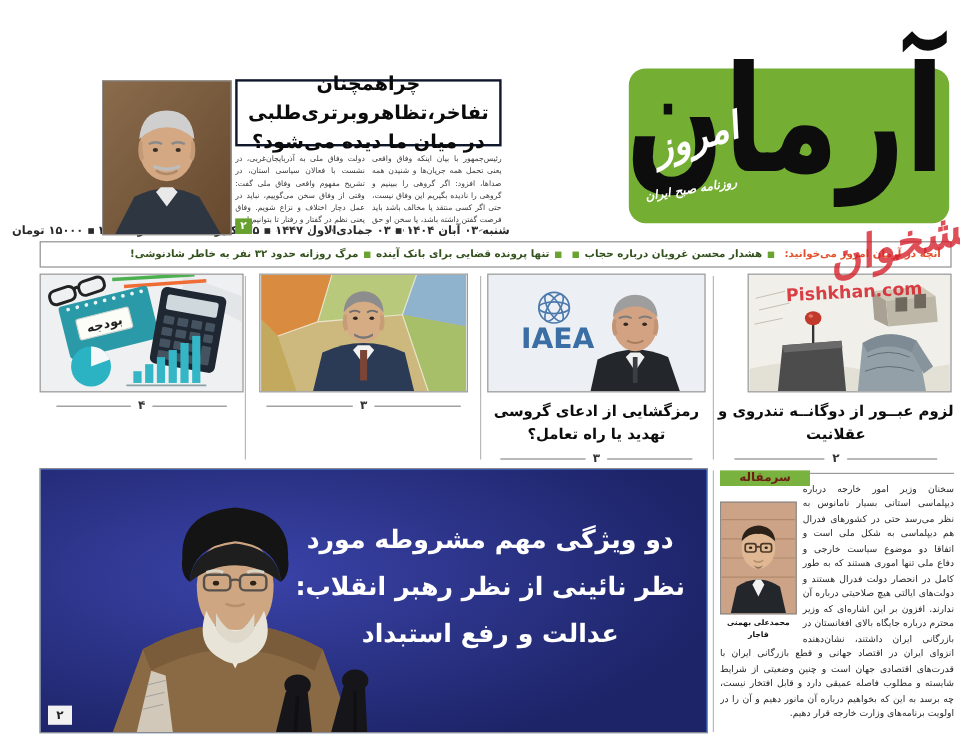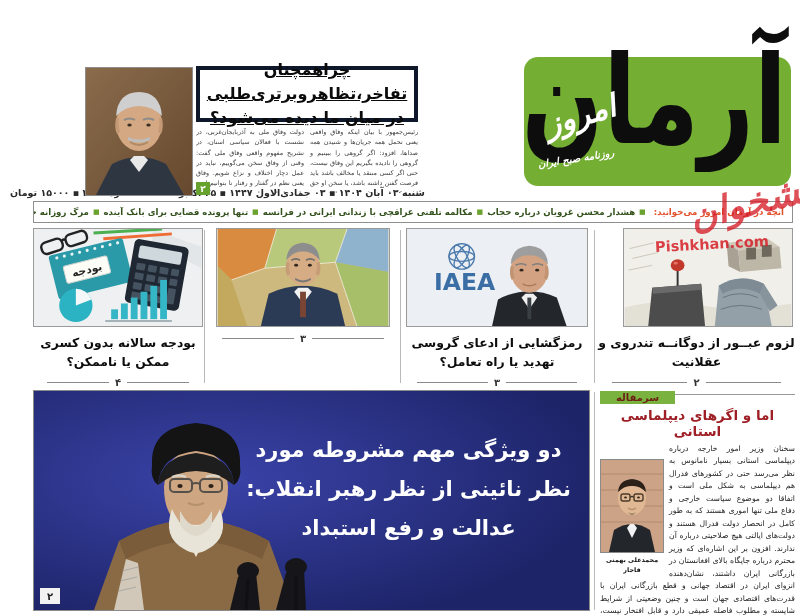--- a/index.html
+++ b/index.html
@@ -18,23 +18,23 @@
   .dateline{position:absolute;left:10px;top:187px;width:781px;text-align:left;
             font-size:9.5px;font-weight:bold;color:#2a2a2a;direction:rtl;}
   .dateline-inner{display:inline-block;direction:rtl;}
 
   
   .lead{position:absolute;left:85px;top:66px;width:333px;height:130px;}
   .lead-photo{position:absolute;left:0;top:1px;width:106px;height:127px;border:1px solid #8d8d8d;
               overflow:hidden;background:#7b5c3e;}
   .lead-photo svg{display:block;}
   .lead-text{position:absolute;right:0;top:0;width:222px;height:130px;}
-  .lead-headline{box-sizing:border-box;border:4px solid #0f172a;height:56px;display:flex;
+  .lead-headline{box-sizing:border-box;border:2px solid #0f172a;height:56px;display:flex;
                  align-items:center;justify-content:center;text-align:center;
-                 font-size:16px;font-weight:800;color:#0b0b0b;line-height:1.5;padding:0 5px;text-decoration:underline;}
+                 font-size:16px;font-weight:800;color:#0b0b0b;line-height:1.5;padding:0 5px;}
   .lead-body{display:flex;gap:6px;margin-top:5px;height:66px;overflow:hidden;}
   .lead-col{flex:1;font-size:6.4px;color:#3c3c3c;text-align:justify;line-height:1.6;}
   .lead-badge{position:absolute;left:0;bottom:1px;width:14px;height:13px;background:#67a22e;
               color:#fff;font-size:9px;font-weight:bold;display:flex;align-items:center;justify-content:center;}
 
   
   .ticker{position:absolute;left:33px;top:201px;width:760px;height:22px;border:1px solid #8f8f8f;
           background:#fff;box-sizing:border-box;display:flex;align-items:center;padding:0 8px;
           font-size:8.6px;font-weight:bold;color:#33511c;white-space:nowrap;overflow:hidden;}
   .ticker-prefix{color:#e2512b;margin-left:4px;}
@@ -127,21 +127,20 @@
       </div>
       <div class="lead-badge">۲</div>
     </div>
   </div>
 
   <div class="ticker">
     <span class="ticker-prefix">آنچه در آرمان امروز می‌خوانید:</span>
     <span class="tick-sep">■</span>
     <span>هشدار محسن غرویان درباره حجاب</span>
     <span class="tick-sep">■</span>
-    <span>مکالمه تلفنی عراقچی با زندانی ایرانی در فرانسه</span>
     <span class="tick-sep">■</span>
     <span>تنها پرونده قضایی برای بانک آینده</span>
     <span class="tick-sep">■</span>
     <span>مرگ روزانه حدود ۳۲ نفر به خاطر شادنوشی!</span>
 
   </div>
 
   <div class="wm-fa">پیشخوان</div>
   <div class="wm-en">Pishkhan.com</div>
 
@@ -315,21 +314,20 @@
           <rect x="78" y="82" width="7" height="10"></rect>
             <rect x="88" y="76" width="7" height="16"></rect>
           <rect x="98" y="70" width="7" height="22"></rect>
             <rect x="108" y="64" width="7" height="28"></rect>
           <rect x="118" y="58" width="7" height="34"></rect>
             <rect x="128" y="52" width="7" height="40"></rect>
         </g>
         <line x1="72" y1="94" x2="140" y2="94" stroke="#8ba0a6" stroke-width="1.5"></line>
       </svg>
     </div>
-    <div class="story-headline">بودجه سالانه بدون کسری ممکن یا ناممکن؟</div>
     <div class="story-rule">
       <span class="ln"></span>
         <span class="num">۴</span>
         <span class="ln"></span>
     </div>
   </div>
 
   <div class="feature">
     <svg width="555" height="219" viewBox="0 0 555 219">
       <defs>
@@ -379,21 +377,20 @@
     <div class="feature-headline">دو ویژگی مهم مشروطه مورد نظر نائینی از نظر رهبر انقلاب: عدالت و رفع استبداد</div>
     <div class="feature-badge">۲</div>
   </div>
   <div class="vdiv2"></div>
 
   <div class="editorial">
     <div class="ed-label-row">
       <div class="line"></div>
       <span class="ed-label">سرمقاله</span>
     </div>
-    <div class="ed-title">اما و اگرهای دیپلماسی استانی</div>
     <div class="ed-body">
       <div class="ed-photo">
         <div class="frame">
           <svg width="62" height="92" viewBox="0 0 62 92">
             <rect width="62" height="92" fill="#cda387"></rect>
             <g stroke="#b08a6a" stroke-width="1">
               <line x1="0" y1="14" x2="62" y2="14"></line>
                 <line x1="0" y1="30" x2="62" y2="30"></line>
               <line x1="0" y1="46" x2="62" y2="46"></line>
                 <line x1="0" y1="62" x2="62" y2="62"></line>

